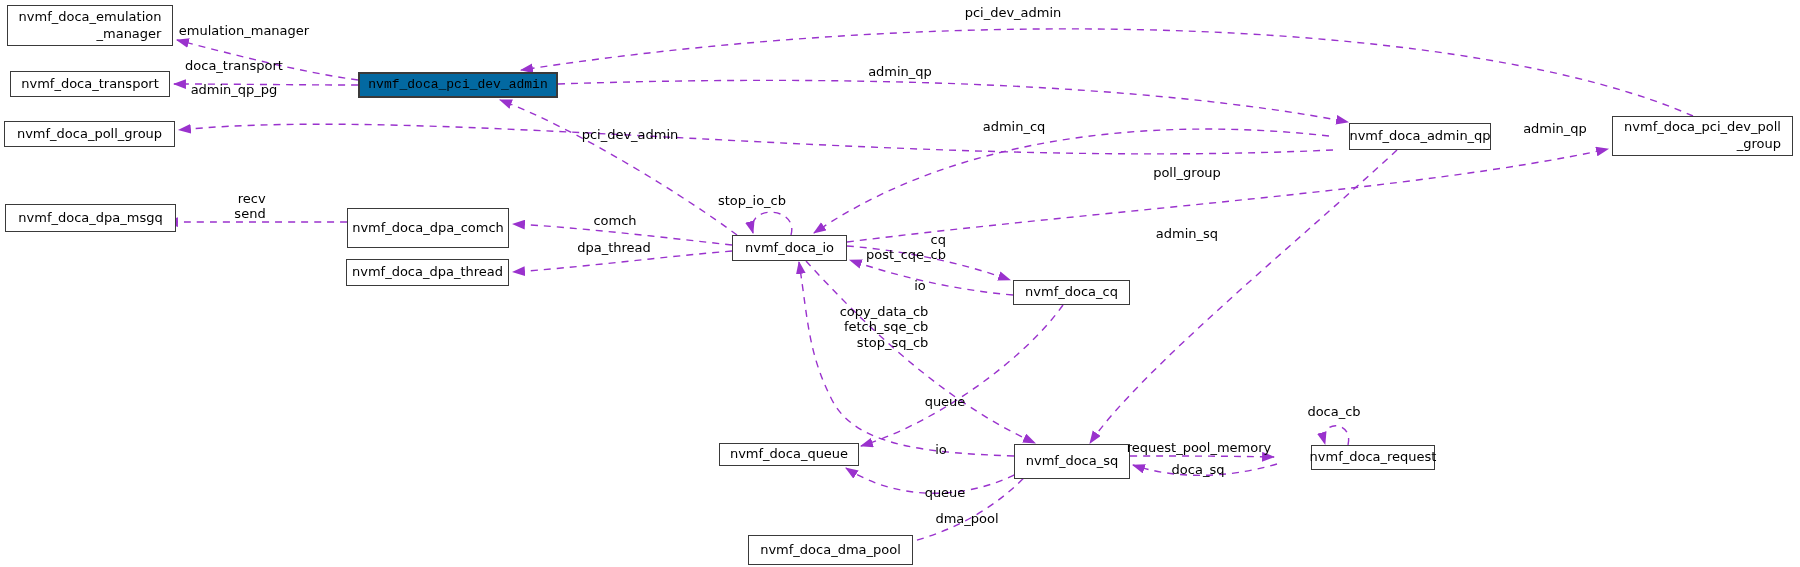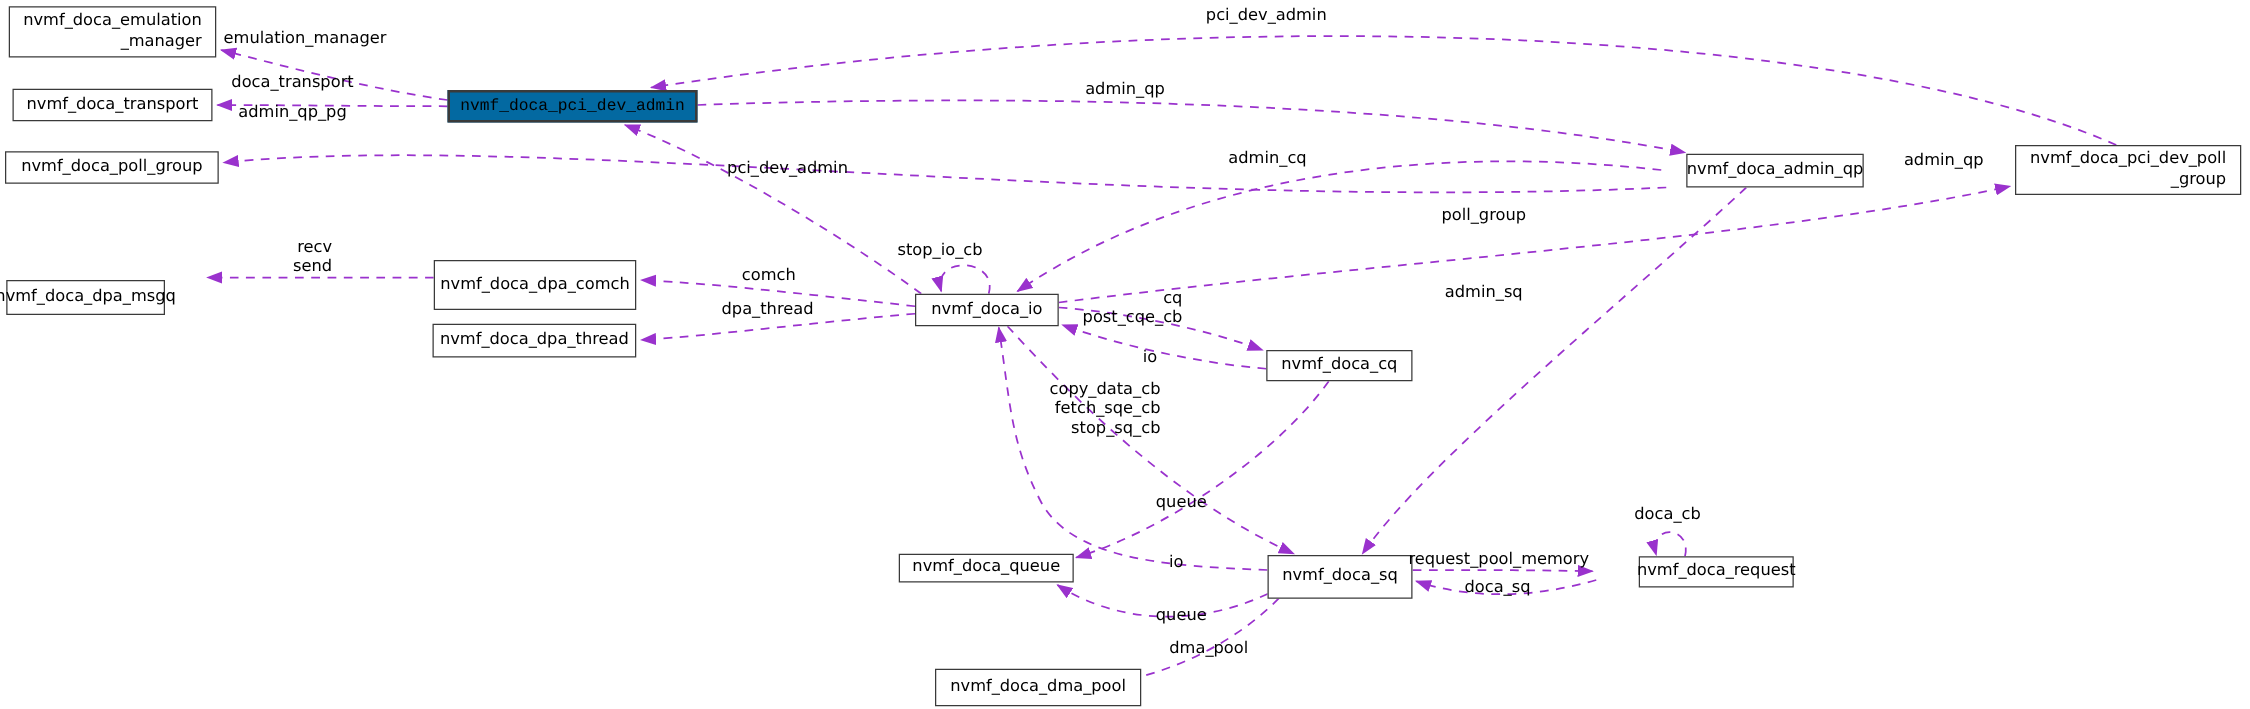--- a/index.html
+++ b/index.html
@@ -59,21 +59,21 @@
     <path class="edge" marker-end="url(#arrow)" d="M1130,456 C1180,456 1225,456 1274,457"></path>
     <path class="edge" marker-end="url(#arrow)" d="M1277,464 C1225,479 1175,479 1133,465"></path>
     <path class="edge" marker-end="url(#arrow)" d="M1348,445 C1354,420 1318,419 1325,444"></path>
     <path class="edge" marker-end="url(#arrow)" d="M791,235 C799,206 745,204 753,233"></path>
   </svg>
 
   <div class="node" style="left:7px;top:5px;width:166px;height:41px">nvmf_doca_emulation
 _manager</div>
   <div class="node" style="left:10px;top:71px;width:160px;height:26px">nvmf_doca_transport</div>
   <div class="node" style="left:4px;top:121px;width:171px;height:26px">nvmf_doca_poll_group</div>
-  <div class="node" style="left:5px;top:224px;width:127px;height:28px">nvmf_doca_dpa_msgq</div>
+  <div class="node" style="left:5px;top:204px;width:171px;height:28px">nvmf_doca_dpa_msgq</div>
   <div class="node highlight" style="left:358px;top:72px;width:200px;height:26px">nvmf_doca_pci_dev_admin</div>
   <div class="node" style="left:347px;top:208px;width:162px;height:40px">nvmf_doca_dpa_comch</div>
   <div class="node" style="left:346px;top:259px;width:163px;height:27px">nvmf_doca_dpa_thread</div>
   <div class="node" style="left:732px;top:235px;width:115px;height:26px">nvmf_doca_io</div>
   <div class="node" style="left:1013px;top:280px;width:117px;height:25px">nvmf_doca_cq</div>
   <div class="node" style="left:1349px;top:123px;width:142px;height:27px">nvmf_doca_admin_qp</div>
   <div class="node" style="left:1612px;top:116px;width:181px;height:40px">nvmf_doca_pci_dev_poll
 _group</div>
   <div class="node" style="left:719px;top:443px;width:140px;height:23px">nvmf_doca_queue</div>
   <div class="node" style="left:1014px;top:444px;width:116px;height:35px">nvmf_doca_sq</div>

